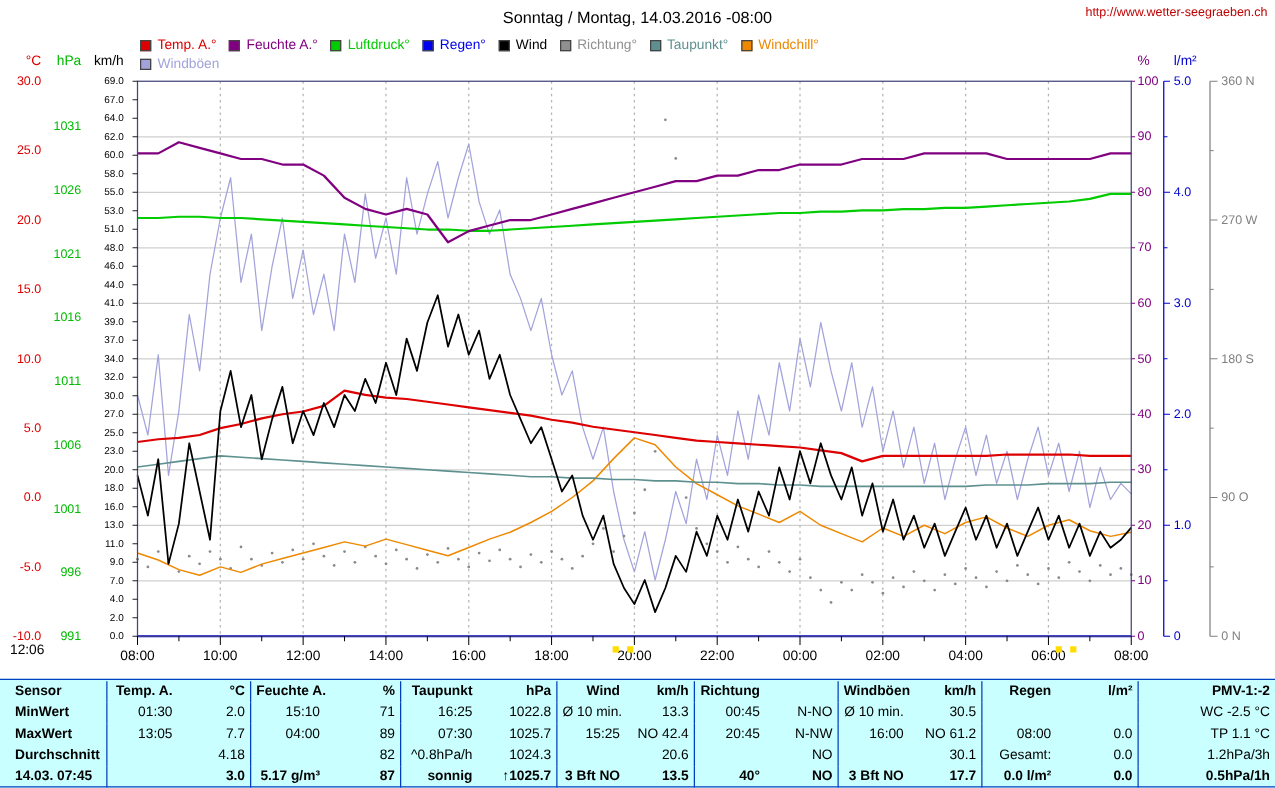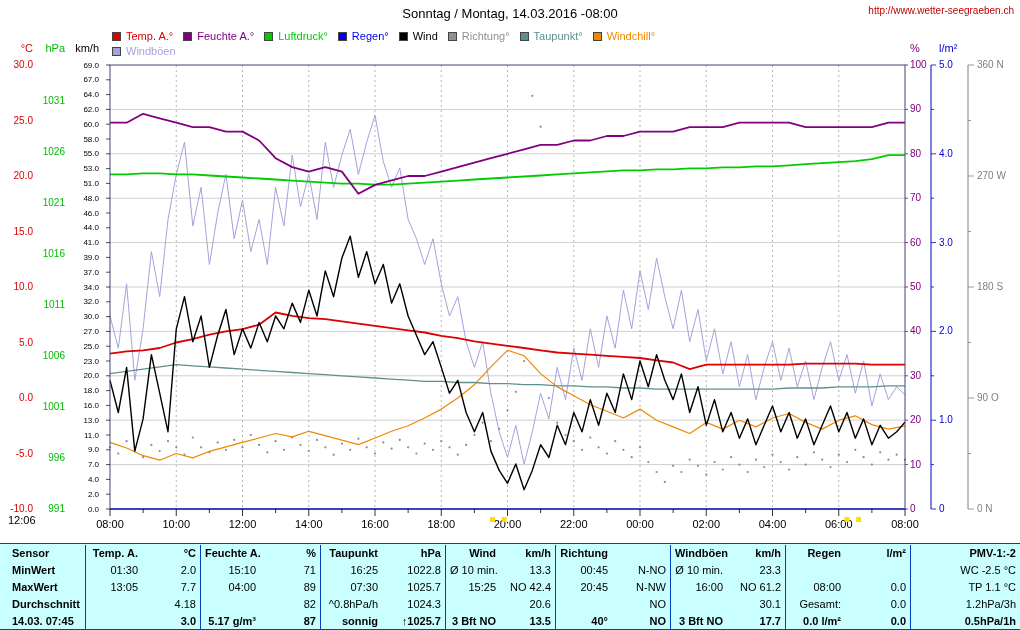--- a/index.html
+++ b/index.html
@@ -408,21 +408,21 @@
       <div class="t-cell cr">2.0</div>
       <div class="t-cell cl sep">15:10</div>
       <div class="t-cell cr">71</div>
       <div class="t-cell cl sep">16:25</div>
       <div class="t-cell cr">1022.8</div>
       <div class="t-cell cl sep">Ø 10 min.</div>
       <div class="t-cell cr">13.3</div>
       <div class="t-cell cl sep">00:45</div>
       <div class="t-cell cr">N-NO</div>
       <div class="t-cell cl sep">Ø 10 min.</div>
-      <div class="t-cell cr">23.3</div>
+      <div class="t-cell cr">30.5</div>
       <div class="t-cell cl sep"></div>
       <div class="t-cell cr"></div>
       <div class="t-cell cl sep">WC -2.5 °C</div>
       <div class="t-cell lbl">MaxWert</div>
       <div class="t-cell cl sep">13:05</div>
       <div class="t-cell cr">7.7</div>
       <div class="t-cell cl sep">04:00</div>
       <div class="t-cell cr">89</div>
       <div class="t-cell cl sep">07:30</div>
       <div class="t-cell cr">1025.7</div>

